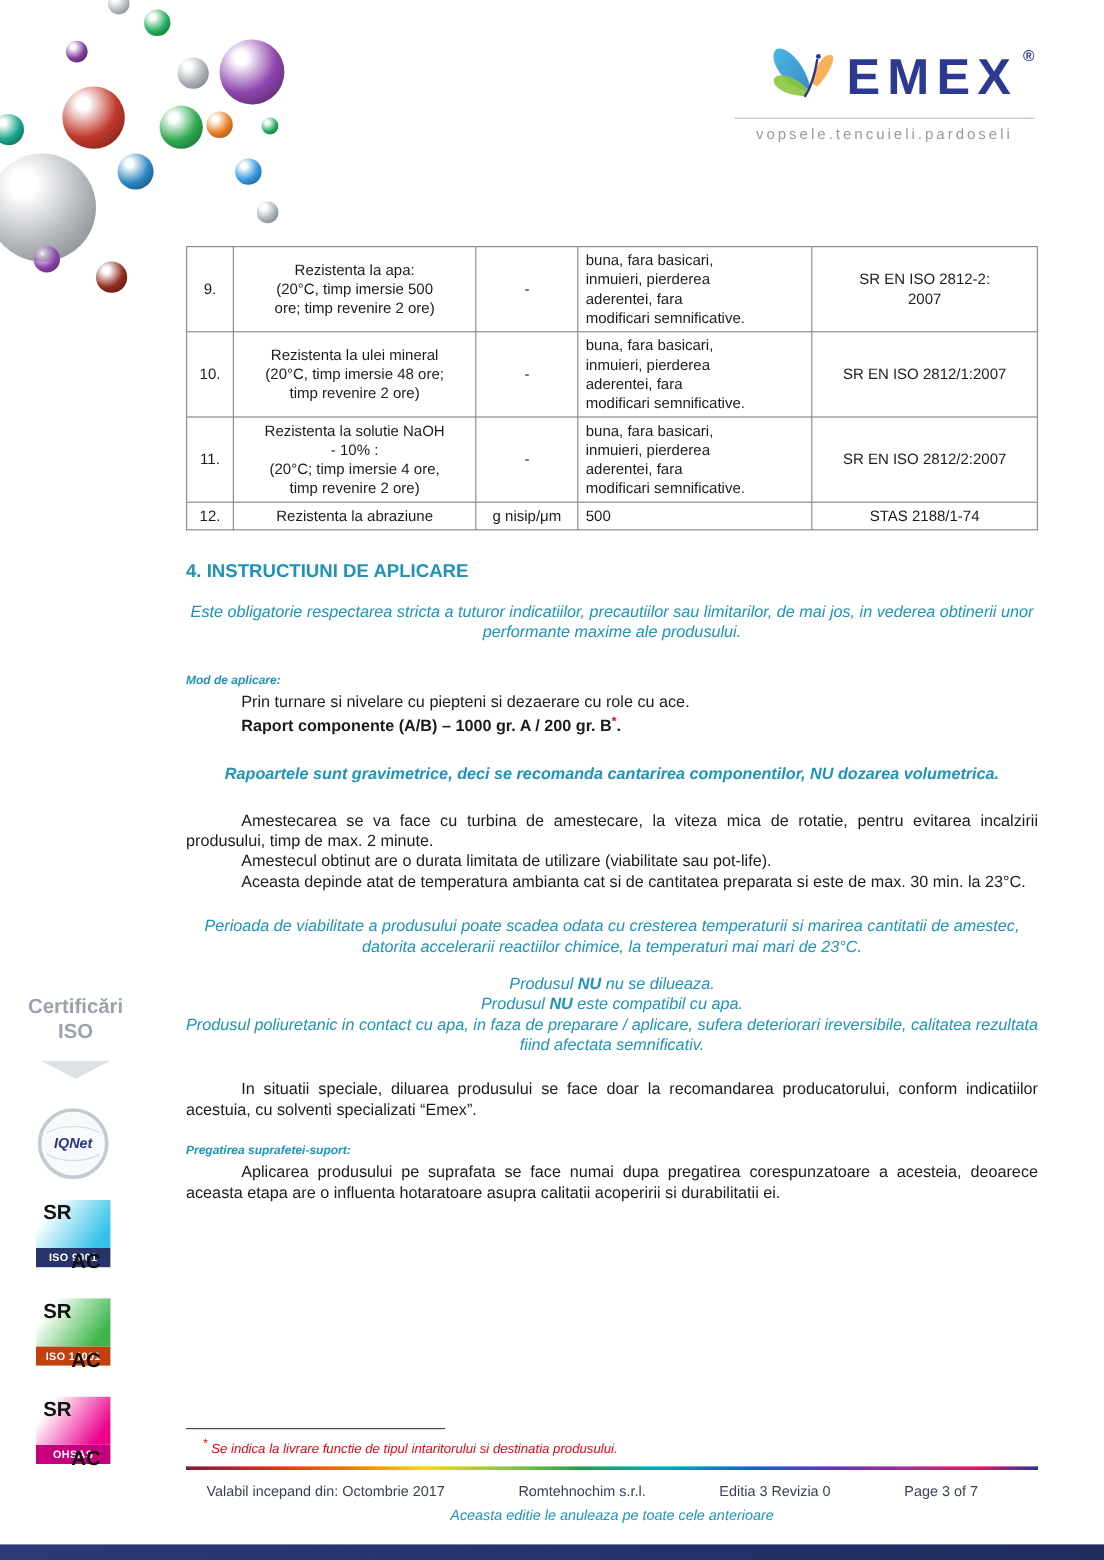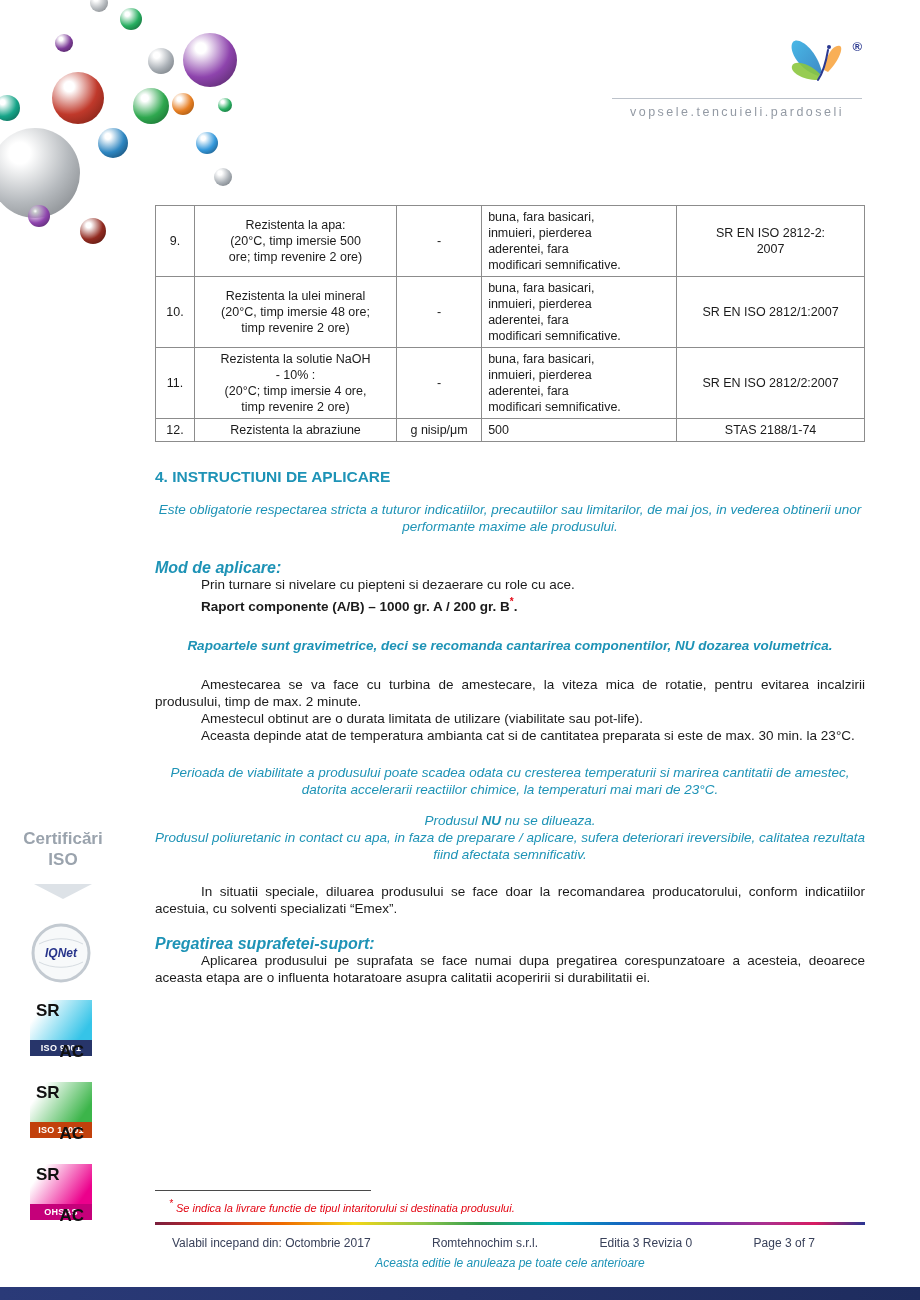--- a/index.html
+++ b/index.html
@@ -61,21 +61,21 @@
   table.spec td{border:1px solid #8c8c8c;padding:3px 6px;vertical-align:middle;white-space:pre-line;}
   .c-num{width:5.5%;text-align:center;}
   .c-prop{width:28.5%;text-align:center;}
   .c-unit{width:12%;text-align:center;}
   .c-val{width:27.5%;text-align:left;}
   .c-std{width:26.5%;text-align:center;}
   .section-title{margin:26px 0 0 0;font-size:15.5px;font-weight:bold;color:var(--accent,#1e93b6);}
   p{margin:0;}
   .note{margin-top:16px;text-align:center;font-style:italic;color:var(--accent,#1e93b6);}
   .note-b{font-weight:bold;}
-  .sub-heading{margin-top:24px;font-weight:bold;font-style:italic;color:var(--accent,#1e93b6);font-size:16px;}
+  .sub-heading{margin-top:24px;font-weight:bold;font-style:italic;color:var(--accent,#1e93b6);font-size:10px;}
   .pad{padding-left:46px;}
   .ind{text-indent:46px;}
   .just{text-align:justify;}.mt16{margin-top:16px;}.mt20{margin-top:20px;}.mt22{margin-top:22px;}
   .bold{font-weight:bold;}
   .red{color:var(--red,#e30613);}
   .sup{vertical-align:super;font-size:10px;}
 
   
   .fn-block{position:absolute;left:155px;top:1178px;width:710px;margin-top:12px;}
   .fn-sep{width:216px;height:1px;background:#4a4a4a;margin-bottom:7px;}
@@ -122,20 +122,21 @@
             <stop offset="0" stop-color="#29abe2"></stop>
               <stop offset="1" stop-color="#1b75bb"></stop>
           </linearGradient>
         </defs>
         <path d="M34 36 C28 12 10 0 5 6 C0 12 8 32 30 40 Z" fill="url(#wg)" opacity="0.85"></path>
         <path d="M32 38 C20 26 6 24 4 30 C2 36 14 44 30 44 Z" fill="#8cc63f" opacity="0.9"></path>
         <path d="M36 34 C38 18 46 8 52 10 C56 12 50 26 40 36 Z" fill="#f7941d" opacity="0.75"></path>
         <path d="M30 44 C34 38 38 26 40 14" stroke="#2b3990" stroke-width="2" fill="none" stroke-linecap="round"></path>
         <circle cx="41" cy="11" r="2" fill="#2b3990"></circle>
       </svg>
+      <span class="brand">EMEX</span>
       <span class="reg">®</span>
     </div>
     <div class="logo-line"></div>
     <div class="tagline">vopsele.tencuieli.pardoseli</div>
   </div>
 
   <div class="cert-title">
     <div>Certificări</div>
     <div>ISO</div>
   </div>
@@ -235,20 +236,21 @@
 
     <p class="note note-b mt22">Rapoartele sunt gravimetrice, deci se recomanda cantarirea componentilor, NU dozarea volumetrica.</p>
 
     <p class="just ind mt22">Amestecarea se va face cu turbina de amestecare, la viteza mica de rotatie, pentru evitarea incalzirii produsului, timp de max. 2 minute.</p>
     <p class="ind">Amestecul obtinut are o durata limitata de utilizare (viabilitate sau pot-life).</p>
     <p class="just ind">Aceasta depinde atat de temperatura ambianta cat si de cantitatea preparata si este de max. 30 min. la 23°C.</p>
 
     <p class="note mt20">Perioada de viabilitate a produsului poate scadea odata cu cresterea temperaturii si marirea cantitatii de amestec, datorita accelerarii reactiilor chimice, la temperaturi mai mari de 23°C.</p>
 
     <p class="note" style="margin-top:14px"><span>Produsul </span><span class="note-b">NU</span><span> nu se dilueaza.</span></p>
+    <p class="note" style="margin-top:0"><span>Produsul </span><span class="note-b">NU</span><span> este compatibil cu apa.</span></p>
     <p class="note" style="margin-top:0">Produsul poliuretanic in contact cu apa, in faza de preparare / aplicare, sufera deteriorari ireversibile, calitatea rezultata fiind afectata semnificativ.</p>
 
     <p class="just ind mt20">In situatii speciale, diluarea produsului se face doar la recomandarea producatorului, conform indicatiilor acestuia, cu solventi specializati “Emex”.</p>
 
     <p class="sub-heading" style="margin-top:18px">Pregatirea suprafetei-suport:</p>
     <p class="just ind">Aplicarea produsului pe suprafata se face numai dupa pregatirea corespunzatoare a acesteia, deoarece aceasta etapa are o influenta hotaratoare asupra calitatii acoperirii si durabilitatii ei.</p>
 
   </main>
 
   <div class="fn-block">

